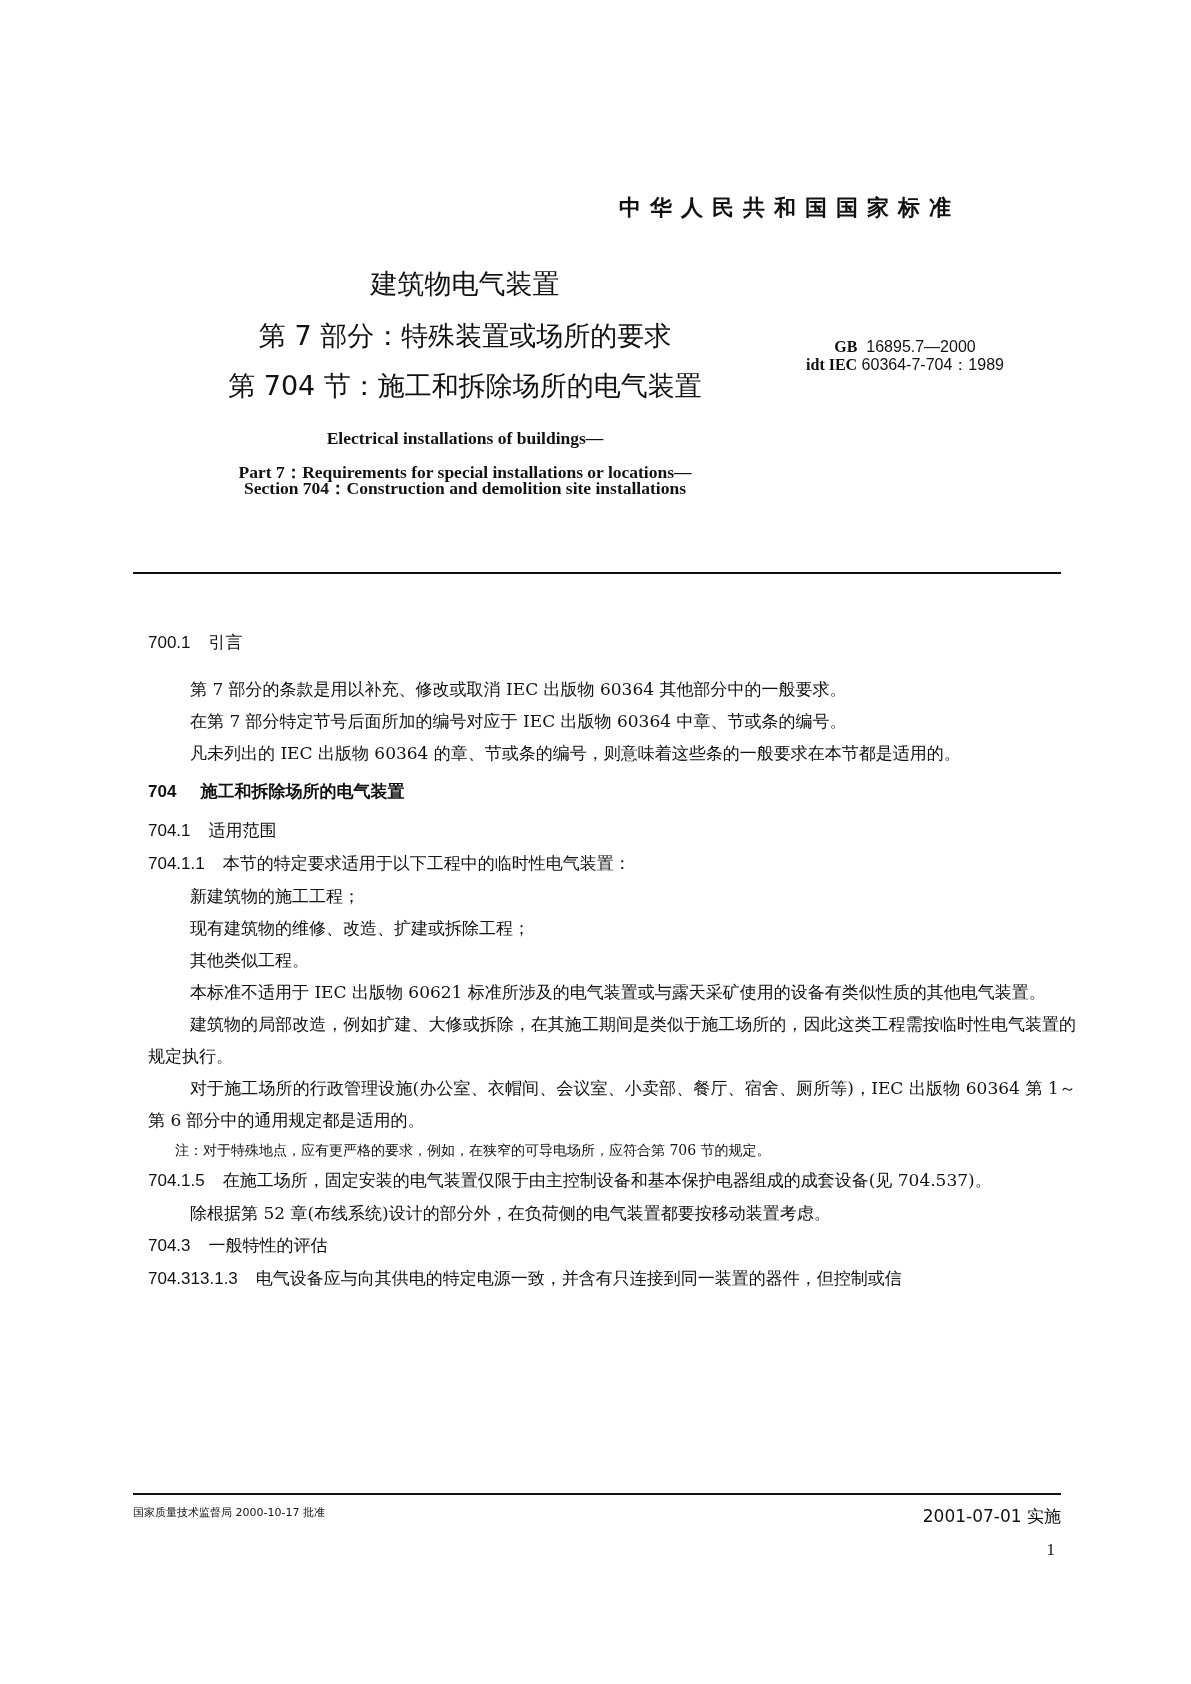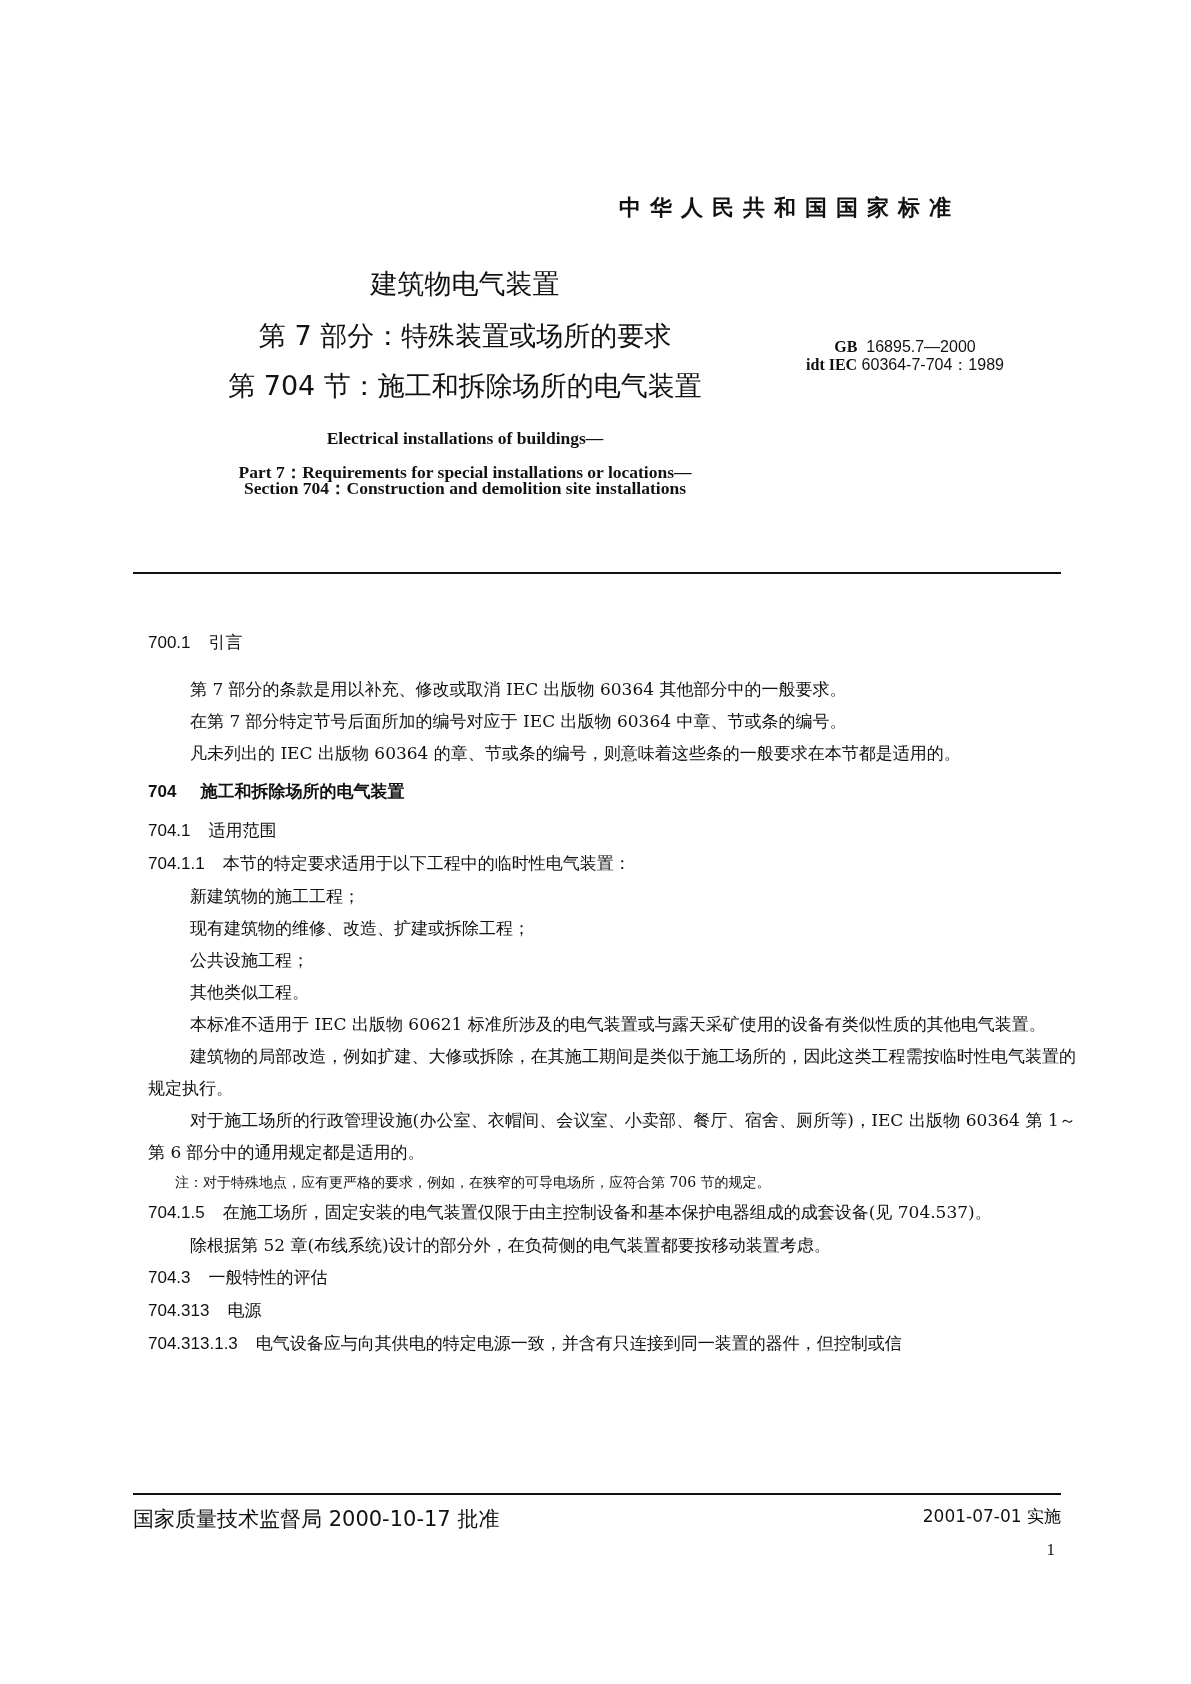--- a/index.html
+++ b/index.html
@@ -22,21 +22,21 @@
   .rule-bottom { top: 1493px; }
   .content { left: 148px; width: 928px; top: 626px; font-family: "DejaVu Serif", serif;
          font-size: 17px; line-height: 32px; }
   .row { white-space: nowrap; }
   .ind { padding-left: 42px; }
   .para { text-indent: 42px; white-space: normal; text-align: justify; }
   .h { font-family: "DejaVu Sans", sans-serif; font-weight: bold; }
   .num { font-family: "Liberation Sans", sans-serif; display: inline-block; margin-right: 18px; }
   .note { font-size: 14px; padding-left: 27px; line-height: 28px; }
   .gap { height: 14px; }
-  .footer-left { left: 133px; top: 1505px; font-family: "DejaVu Sans", sans-serif; font-size: 21px; }
+  .footer-left { left: 133px; top: 1505px; font-family: "DejaVu Sans", sans-serif; font-size: 11px; }
   .footer-right { right: 130px; top: 1505px; font-family: "DejaVu Sans", sans-serif; font-size: 17px; }
   .page-no { right: 136px; top: 1540px; font-family: "Liberation Serif", serif; font-size: 17px; }
 </style>
 </head>
 <body>
 
 <div class="abs header-national">中华人民共和国国家标准</div>
 
 <div class="abs title-cn t1">建筑物电气装置</div>
 <div class="abs title-cn t2">第 7 部分：特殊装置或场所的要求</div>
@@ -67,37 +67,33 @@
   </div>
   <div class="gap" style="height:6px"></div>
   <div class="row">
     <span class="num">704.1</span><span>适用范围</span>
   </div>
   <div class="row">
     <span class="num">704.1.1</span><span>本节的特定要求适用于以下工程中的临时性电气装置：</span>
   </div>
   <div class="row ind">新建筑物的施工工程；</div>
   <div class="row ind">现有建筑物的维修、改造、扩建或拆除工程；</div>
-  <div class="row ind">公共设施工程；</div>
   <div class="row ind">其他类似工程。</div>
   <div class="para">本标准不适用于 IEC 出版物 60621 标准所涉及的电气装置或与露天采矿使用的设备有类似性质的其他电气装置。</div>
   <div class="para">建筑物的局部改造，例如扩建、大修或拆除，在其施工期间是类似于施工场所的，因此这类工程需按临时性电气装置的规定执行。</div>
   <div class="para">对于施工场所的行政管理设施(办公室、衣帽间、会议室、小卖部、餐厅、宿舍、厕所等)，IEC 出版物 60364 第 1～第 6 部分中的通用规定都是适用的。</div>
   <div class="note">注：对于特殊地点，应有更严格的要求，例如，在狭窄的可导电场所，应符合第 706 节的规定。</div>
   <div class="para" style="text-indent:0">
     <span class="num">704.1.5</span><span>在施工场所，固定安装的电气装置仅限于由主控制设备和基本保护电器组成的成套设备(见 704.537)。</span>
   </div>
   <div class="para">除根据第 52 章(布线系统)设计的部分外，在负荷侧的电气装置都要按移动装置考虑。</div>
   <div class="row">
     <span class="num">704.3</span><span>一般特性的评估</span>
   </div>
   <div class="row">
-    <span class="num">704.313</span><span>电源</span>
-  </div>
-  <div class="row">
     <span class="num">704.313.1.3</span><span>电气设备应与向其供电的特定电源一致，并含有只连接到同一装置的器件，但控制或信</span>
   </div>
 </div>
 
 <div class="abs rule rule-bottom"></div>
 <div class="abs footer-left">国家质量技术监督局 2000-10-17 批准</div>
 <div class="abs footer-right">2001-07-01 实施</div>
 <div class="abs page-no">1</div>
 
 </body></html>

